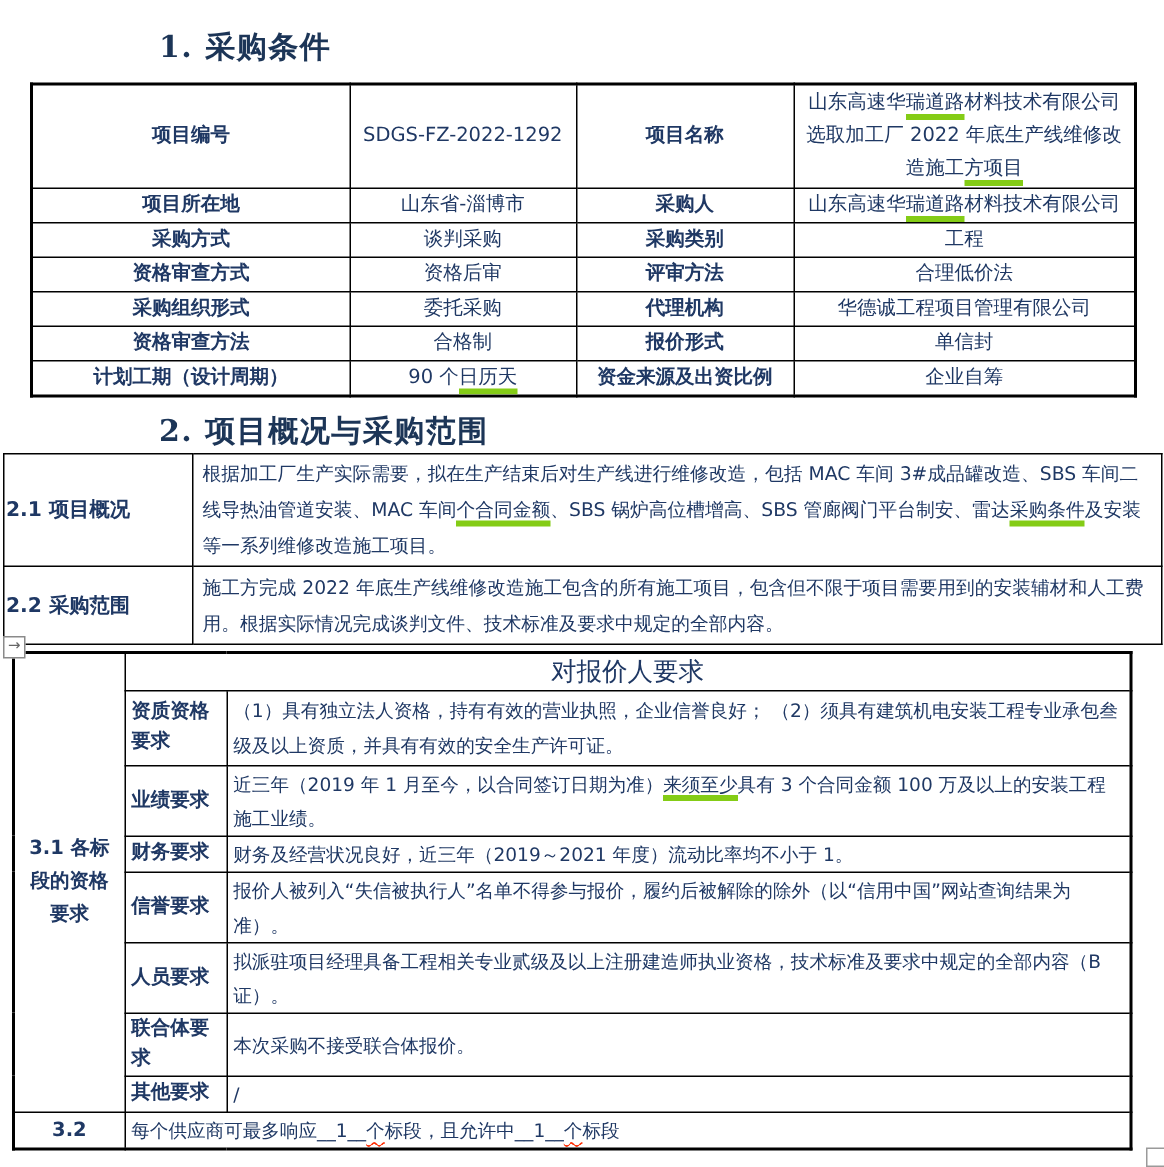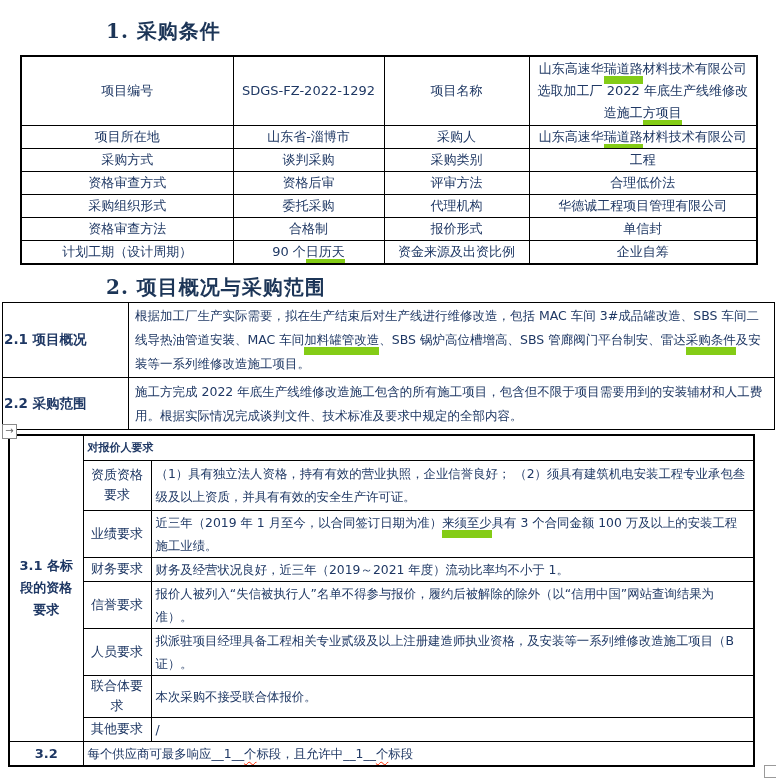--- a/index.html
+++ b/index.html
@@ -7,32 +7,32 @@
         font-family:"DejaVu Sans","Liberation Sans",sans-serif;color:#1f3864;}
   .sec-title{margin:0;padding:0 0 0 106px;font-family:"DejaVu Serif","Liberation Serif",serif;
              font-weight:bold;font-size:20px;color:#1c3557;letter-spacing:1px;}
   #title1{padding-top:18px;}
   #title2{margin-top:9px;}
   #title3{margin-top:5px;}
   table{border-collapse:collapse;table-layout:fixed;}
   td{border:1px solid #000;overflow:hidden;vertical-align:middle;}
   .tbl1{margin:10px 0 0 20px;width:736px;border:2px solid #000;font-size:13px;}
   .tbl1 td{text-align:center;padding:1px 4px;line-height:20px;}
-  .tbl1 td.lab{font-weight:normal;font-size:13px;}
+  .tbl1 td.lab{font-weight:bold;font-size:13px;}
   .tbl2{margin:1px 0 0 2px;width:772px;border:1px solid #000;font-size:12.5px;}
   .tbl2 td.lab2{font-weight:bold;text-align:left;font-size:13.5px;}
   .tbl3{margin:4px 0 0 8px;width:745px;border:2px solid #000;font-size:12.4px;}
   .tbl3 td{padding:0 4px;}
-  .thead{font-weight:bold;font-size:11px;}
+  .thead{font-weight:normal;text-align:center;font-size:17px;}
   .glab{font-weight:bold;text-align:center;font-size:13px;line-height:22px;padding:0 3px;}
-  .slab{font-weight:normal;text-align:center;font-size:13px;line-height:20px;padding:0 2px;}
+  .slab{font-weight:bold;text-align:left;font-size:13px;line-height:20px;padding:0 2px;}
   .num{font-weight:bold;text-align:center;font-size:13px;}
   .cont{text-align:left;padding:1px 6px;line-height:23px;}
   .tbl2 .cont{line-height:24px;}
-  .u-b{border-bottom:8px solid #84cc16;}
+  .u-b{border-bottom:4px solid #84cc16;}
   .u-r{text-decoration:underline;text-decoration-style:wavy;text-decoration-color:#ff2a00;
        text-decoration-thickness:1px;text-underline-offset:3px;}
   .move-handle{position:absolute;left:2px;top:424px;width:13px;height:13px;border:1px solid #8a8a8a;
                background:#fff;color:#666;font-size:10px;line-height:12px;text-align:center;}
   .resize-handle{position:absolute;left:764px;top:765px;width:11px;height:11px;border:1px solid #9a9a9a;background:#fff;}
 </style>
 </head>
 <body>
 
 <div class="page">
@@ -98,21 +98,21 @@
   <h2 class="sec-title" id="title2">2. 项目概况与采购范围</h2>
 
   <table class="tbl2">
     <colgroup>
         <col style="width:126px">
         <col style="width:646px">
       </colgroup>
     <tbody>
         <tr style="height:72px">
       <td class="lab2">2.1 项目概况</td>
-      <td class="cont"><span>根据加工厂生产实际需要，拟在生产结束后对生产线进行维修改造，包括 MAC 车间 3#成品罐改造、SBS 车间二线导热油管道安装、MAC 车间</span><span class="u-b">加料罐管改造</span><span>、SBS 锅炉高位槽增高、SBS 管廊阀门平台制安、雷达</span><span class="u-b">采购条件</span><span>及安装等一系列维修改造施工项目。</span></td>
+      <td class="cont"><span>根据加工厂生产实际需要，拟在生产结束后对生产线进行维修改造，包括 MAC 车间 3#成品罐改造、SBS 车间二线导热油管道安装、MAC 车间</span><span class="u-b">个合同金额</span><span>、SBS 锅炉高位槽增高、SBS 管廊阀门平台制安、雷达</span><span class="u-b">采购条件</span><span>及安装等一系列维修改造施工项目。</span></td>
     </tr>
     <tr style="height:52px">
       <td class="lab2">2.2 采购范围</td>
       <td class="cont">施工方完成 2022 年底生产线维修改造施工包含的所有施工项目，包含但不限于项目需要用到的安装辅材和人工费用。根据实际情况完成谈判文件、技术标准及要求中规定的全部内容。</td>
     </tr>
   </tbody>
     </table>
 
 
   <table class="tbl3">
@@ -137,21 +137,21 @@
     <tr style="height:24px">
       <td class="slab">财务要求</td>
       <td class="cont">财务及经营状况良好，近三年（2019～2021 年度）流动比率均不小于 1。</td>
     </tr>
     <tr style="height:24px">
       <td class="slab">信誉要求</td>
       <td class="cont">报价人被列入“失信被执行人”名单不得参与报价，履约后被解除的除外（以“信用中国”网站查询结果为准）。</td>
     </tr>
     <tr style="height:24px">
       <td class="slab">人员要求</td>
-      <td class="cont">拟派驻项目经理具备工程相关专业贰级及以上注册建造师执业资格，及安装等一系列维修改造施工项目（B 证）。</td>
+      <td class="cont">拟派驻项目经理具备工程相关专业贰级及以上注册建造师执业资格，技术标准及要求中规定的全部内容（B 证）。</td>
     </tr>
     <tr style="height:42px">
       <td class="slab">联合体要求</td>
       <td class="cont">本次采购不接受联合体报价。</td>
     </tr>
     <tr style="height:23px">
       <td class="slab">其他要求</td>
       <td class="cont">/</td>
     </tr>
     <tr style="height:24px">

